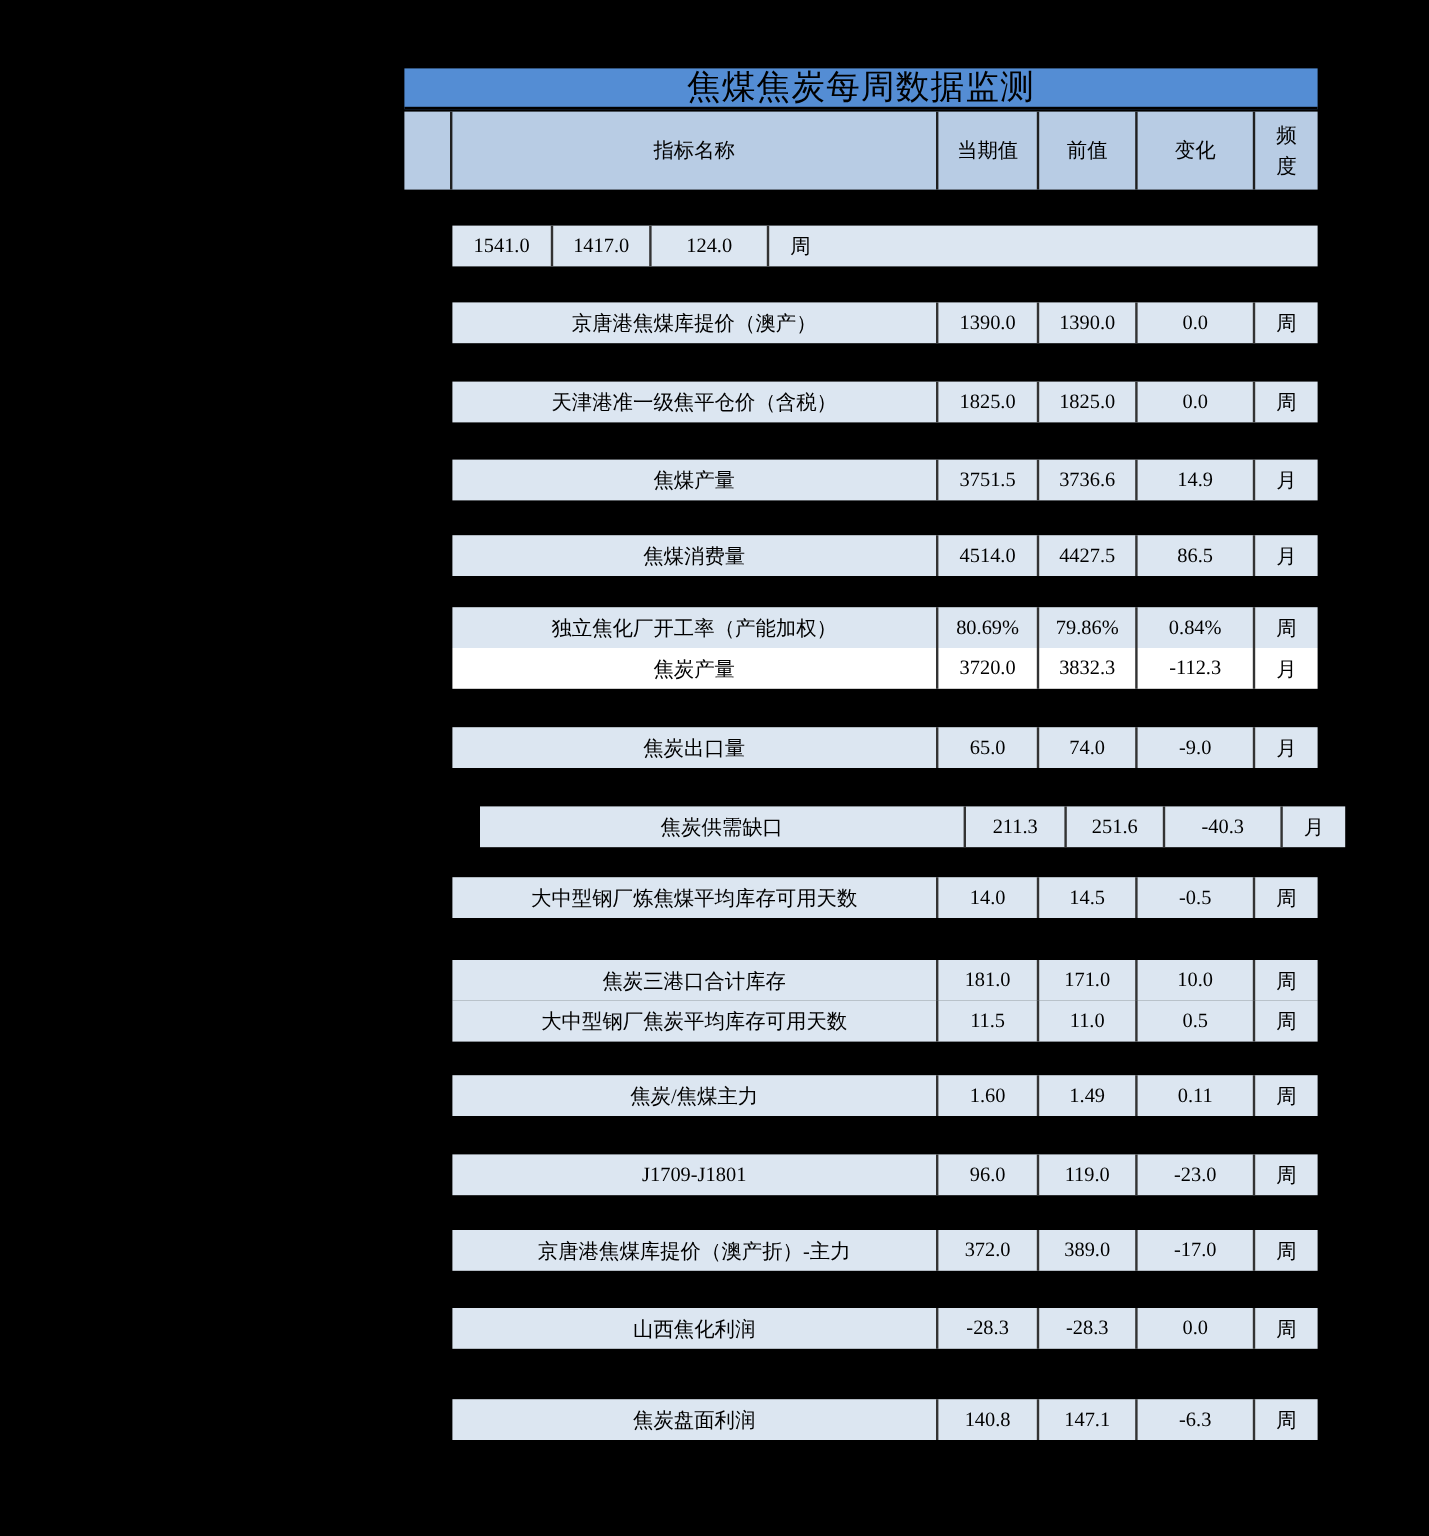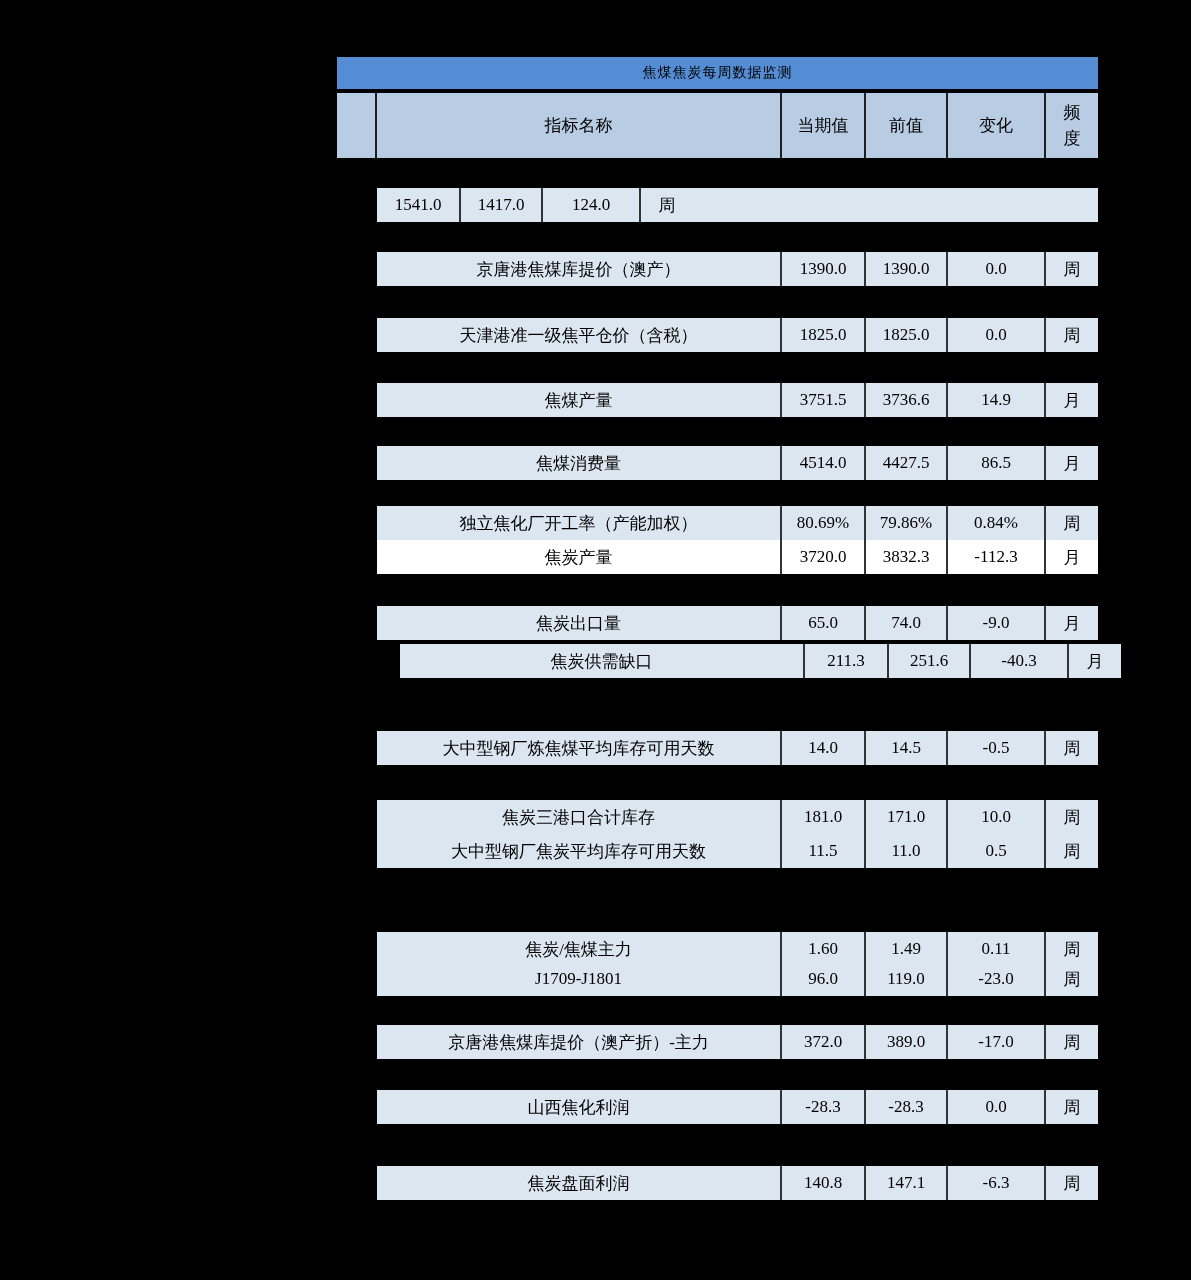--- a/index.html
+++ b/index.html
@@ -11,21 +11,21 @@
     overflow: hidden;
   }
   .page { position: relative; width: 1191px; height: 1280px; background: #000000; }
 
   
   .title-bar {
     position: absolute; left: 337px; top: 57px; width: 761px; height: 34px;
     background: #548dd4;
     border-bottom: 2px solid #000000;
     display: flex; align-items: center; justify-content: center;
-    font-size: 14px; letter-spacing: 1px;
+    font-size: 28px; letter-spacing: 1px;
     box-sizing: border-box;
   }
 
   
   .header-row {
     position: absolute; left: 337px; top: 93px; width: 761px; height: 65px;
     display: flex; background: #b8cce4;
     box-sizing: border-box;
   }
   .header-cell {
@@ -140,21 +140,21 @@
       </div>
       <div class="row-block" style="top: 606px;">
         <div class="data-row bg-light">
           <div class="cell cell-indicator">焦炭出口量</div>
           <div class="cell cell-current">65.0</div>
           <div class="cell cell-previous">74.0</div>
           <div class="cell cell-change">-9.0</div>
           <div class="cell cell-frequency">月</div>
         </div>
       </div>
-      <div class="row-block" style="top: 644px; padding-left: 23px;">
+      <div class="row-block" style="top: 672px; padding-left: 23px;">
         <div class="data-row bg-light">
           <div class="cell cell-indicator">焦炭供需缺口</div>
           <div class="cell cell-current">211.3</div>
           <div class="cell cell-previous">251.6</div>
           <div class="cell cell-change">-40.3</div>
           <div class="cell cell-frequency">月</div>
         </div>
       </div>
       <div class="row-block" style="top: 731px;">
         <div class="data-row bg-light">
@@ -174,21 +174,21 @@
           <div class="cell cell-frequency">周</div>
         </div>
         <div class="data-row bg-light">
           <div class="cell cell-indicator">大中型钢厂焦炭平均库存可用天数</div>
           <div class="cell cell-current">11.5</div>
           <div class="cell cell-previous">11.0</div>
           <div class="cell cell-change">0.5</div>
           <div class="cell cell-frequency">周</div>
         </div>
       </div>
-      <div class="row-block" style="top: 932px;">
+      <div class="row-block" style="top: 896px;">
         <div class="data-row bg-light">
           <div class="cell cell-indicator">焦炭/焦煤主力</div>
           <div class="cell cell-current">1.60</div>
           <div class="cell cell-previous">1.49</div>
           <div class="cell cell-change">0.11</div>
           <div class="cell cell-frequency">周</div>
         </div>
       </div>
       <div class="row-block" style="top: 962px; border-radius: 11px;">
         <div class="data-row bg-light">

